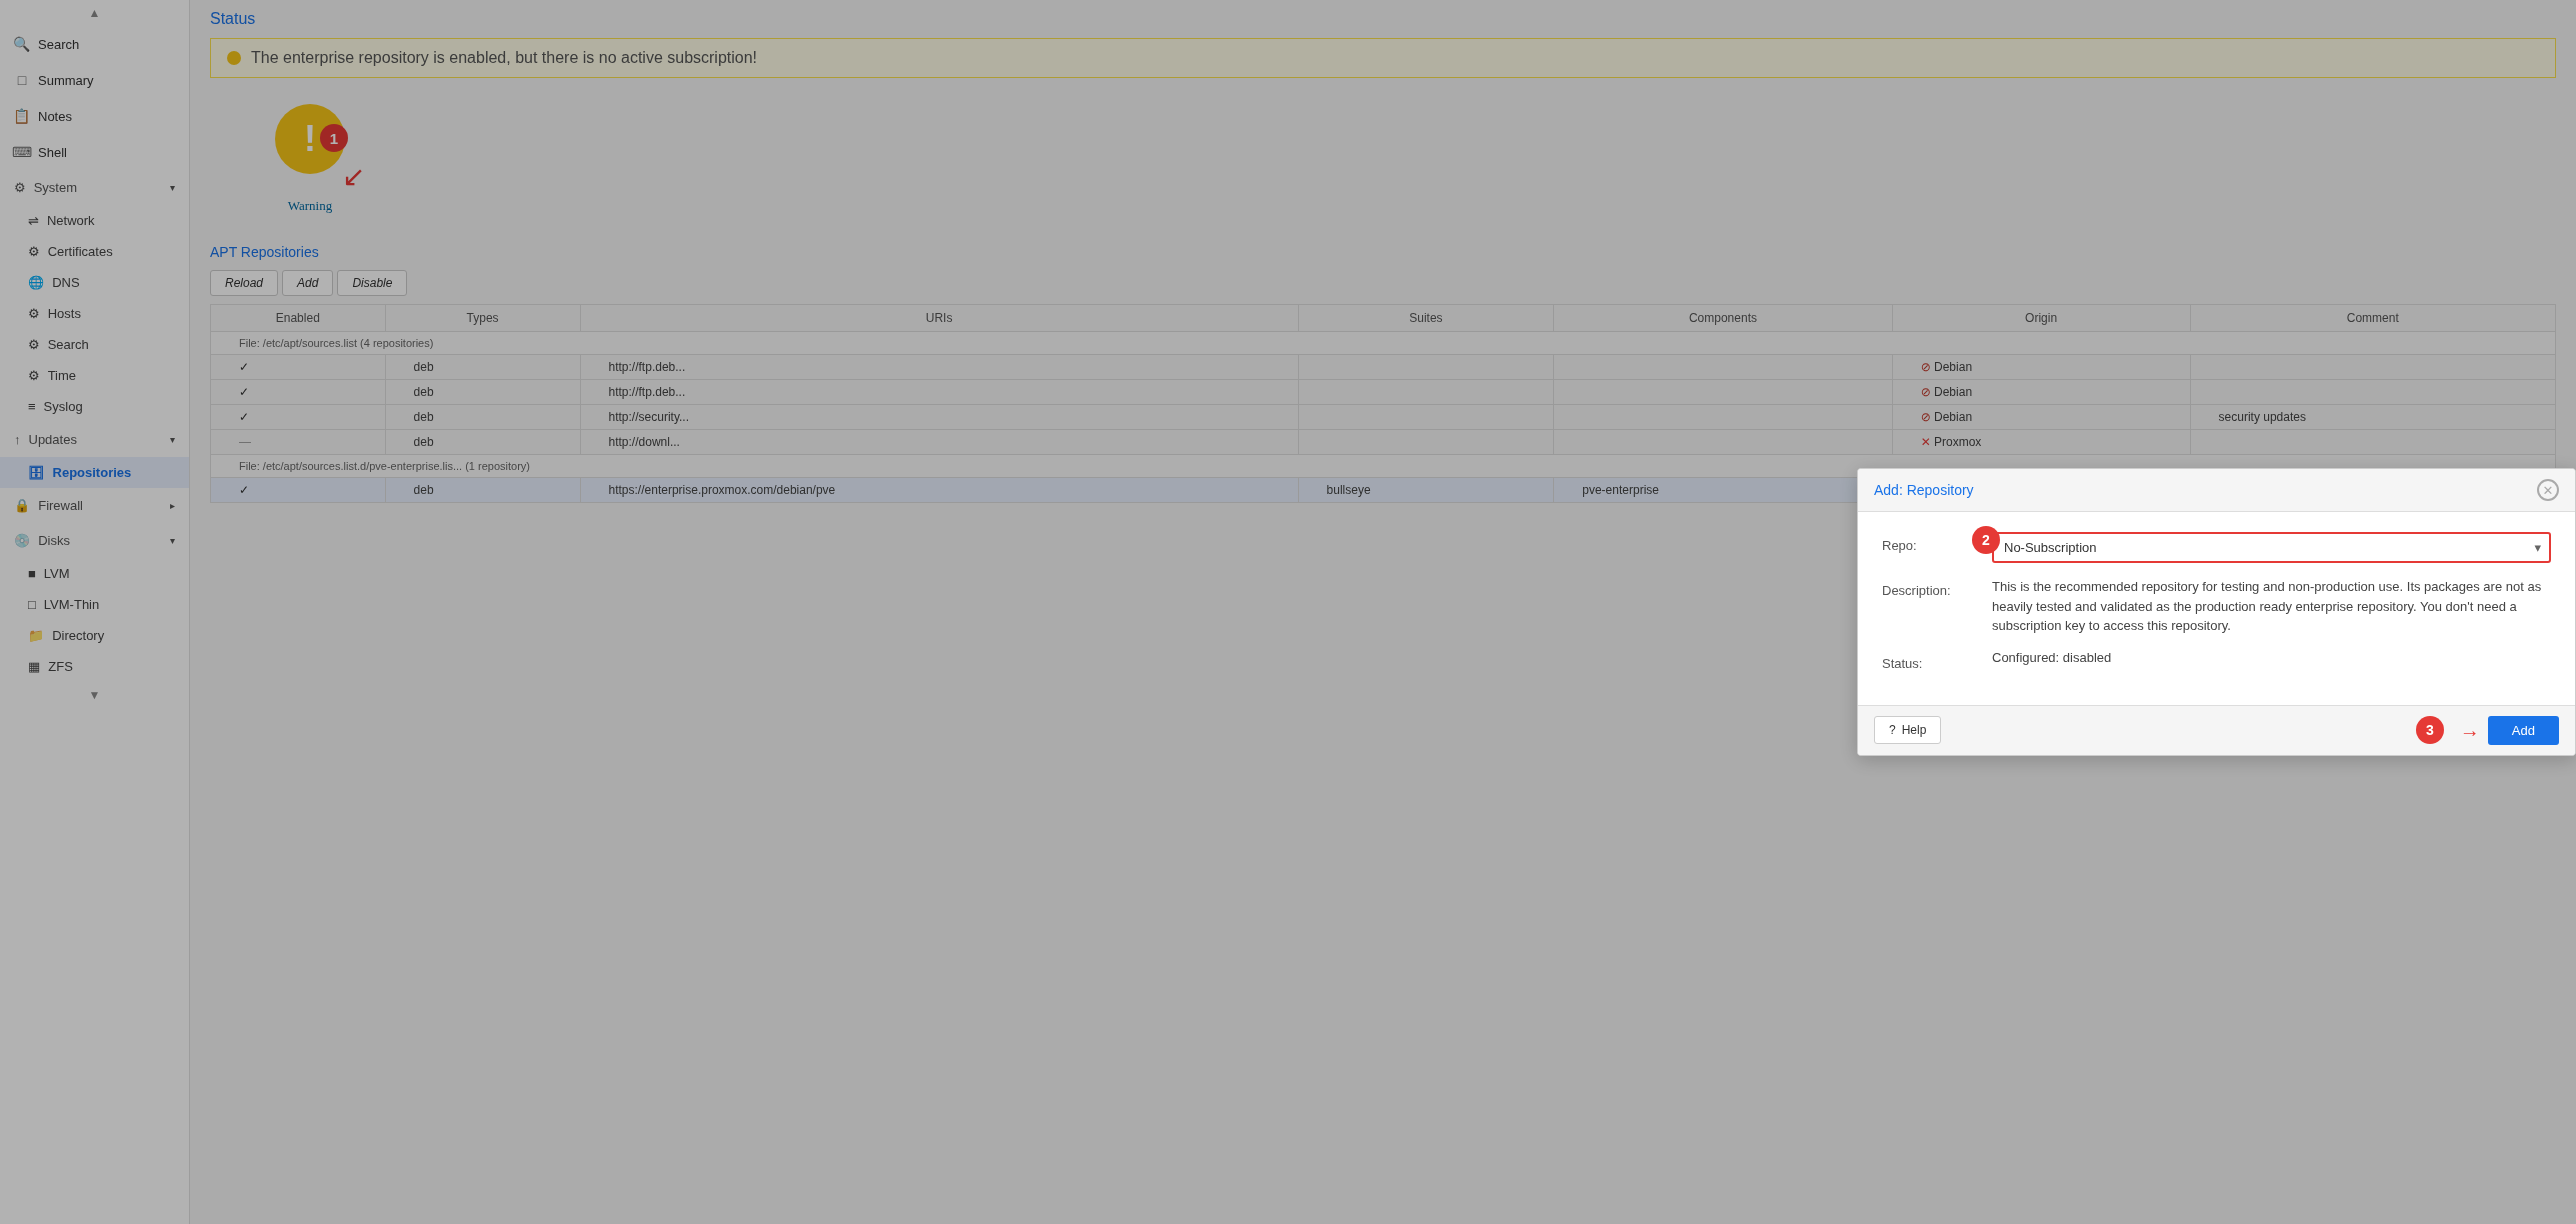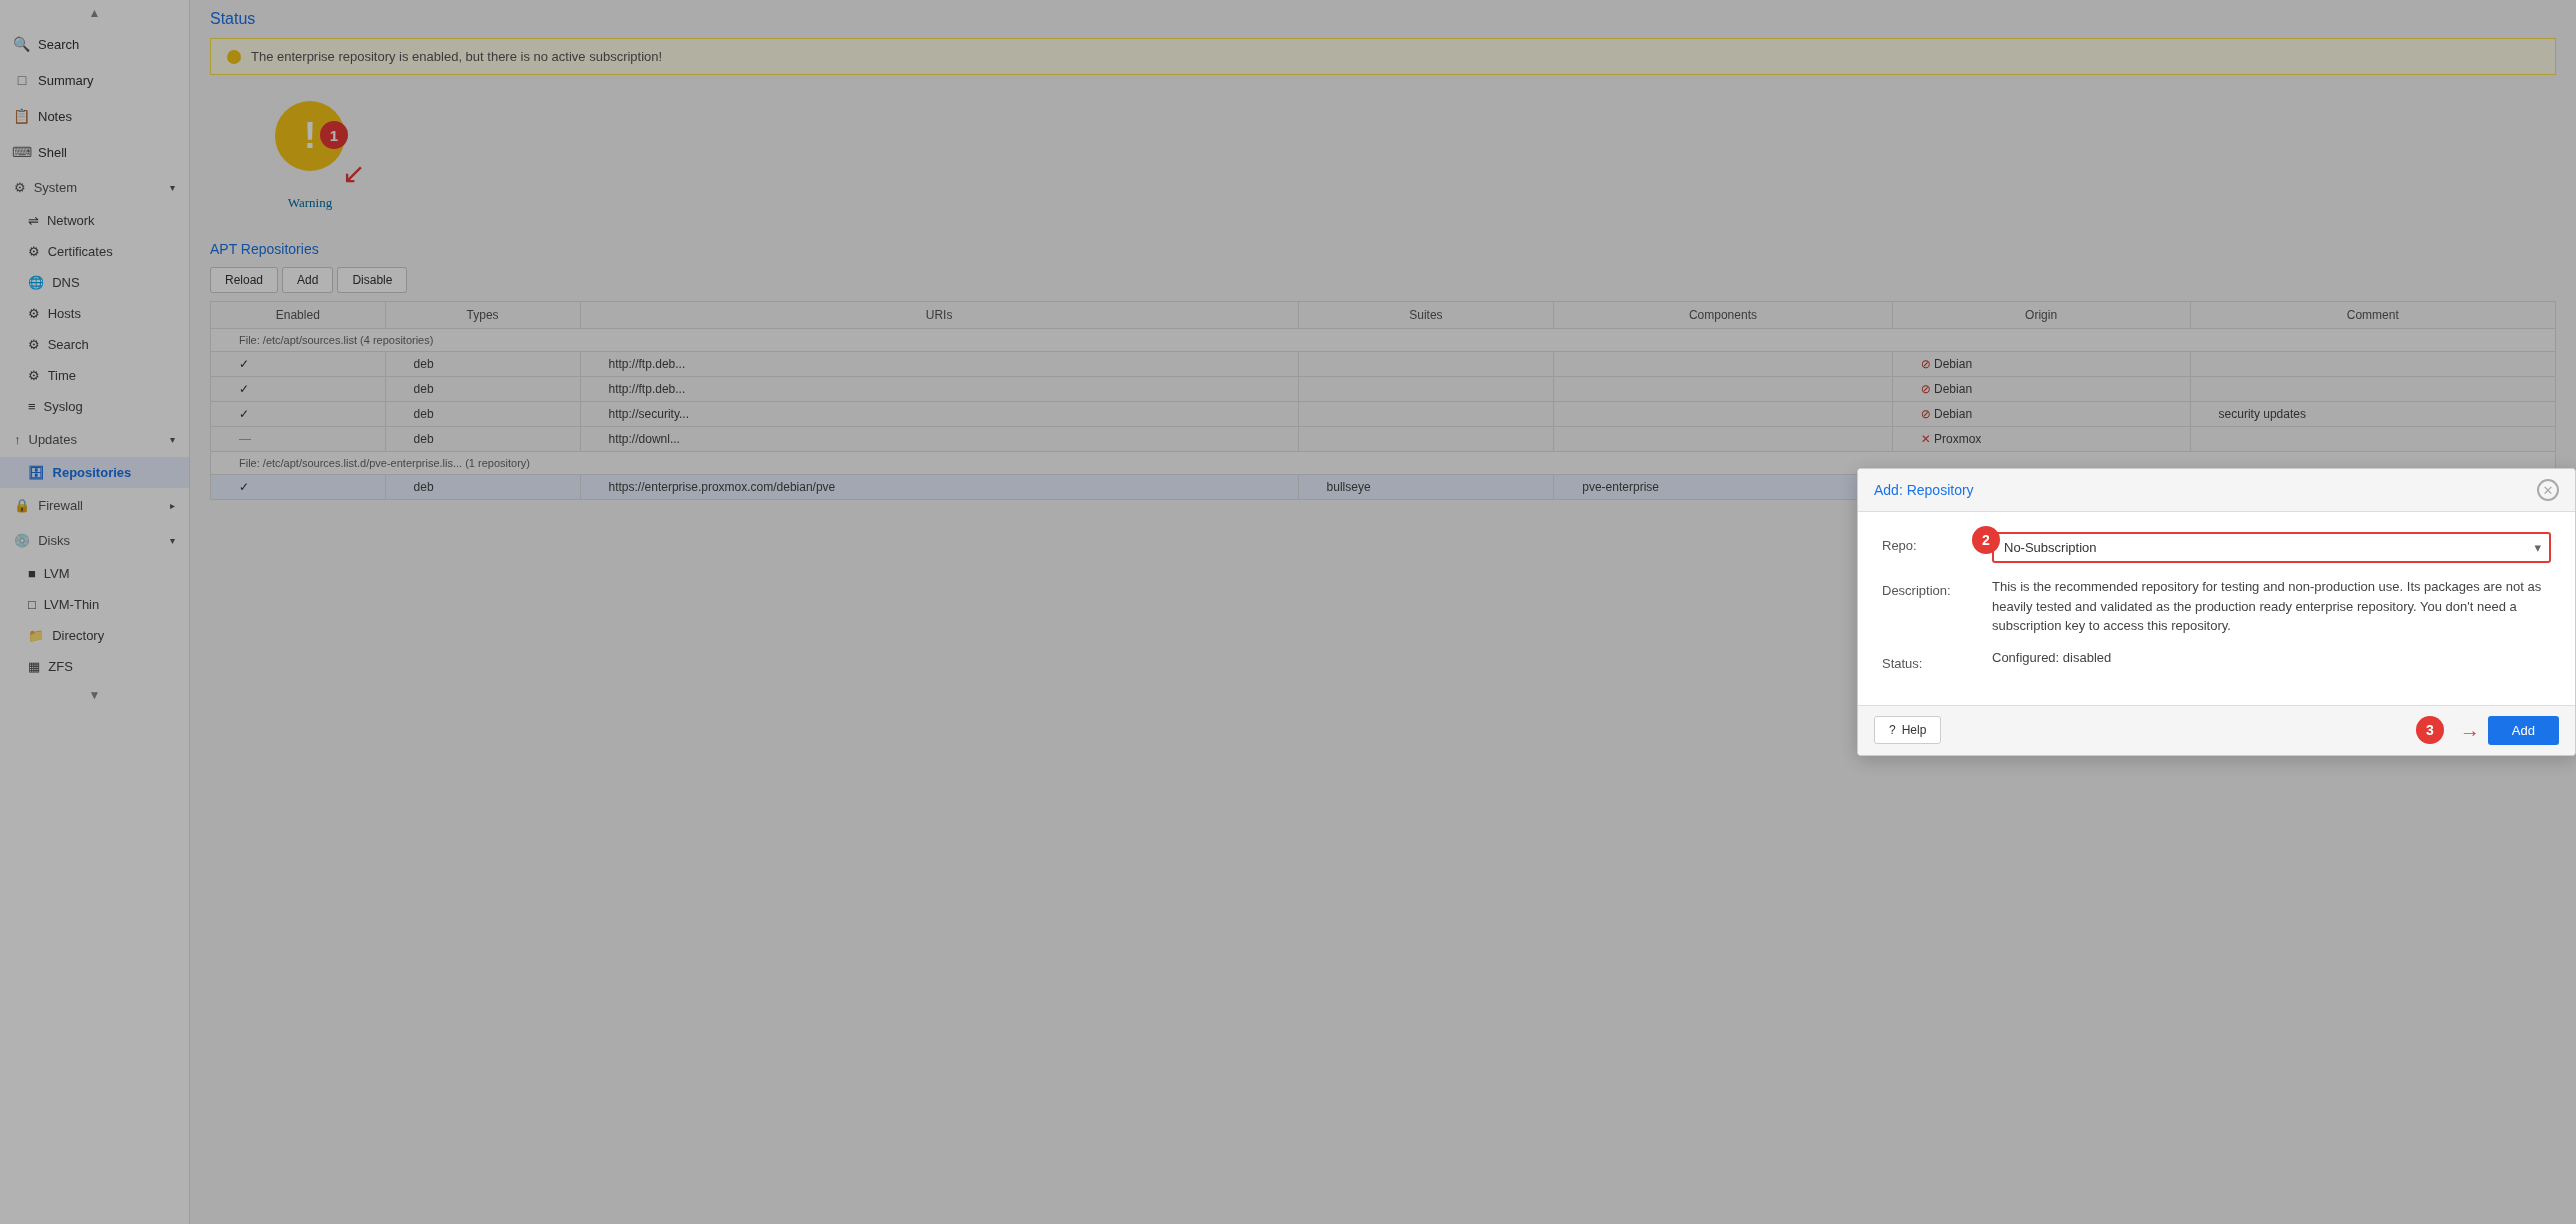--- a/index.html
+++ b/index.html
@@ -77,21 +77,21 @@
 
     
     .warning-banner {
       background: #fffde7;
       border: 1px solid #f9e04c;
       padding: 10px 16px;
       display: flex;
       align-items: center;
       gap: 10px;
       margin: 0 20px 16px 20px;
-      font-size: 13px;
+      font-size: 16px;
       color: #555;
     }
     .warning-dot {
       width: 14px;
       height: 14px;
       background: #f5c518;
       border-radius: 50%;
       flex-shrink: 0;
     }
 
@@ -171,20 +171,21 @@
       padding: 5px 14px;
       border: 1px solid #ccc;
       background: #fff;
       border-radius: 3px;
       cursor: pointer;
       font-size: 12px;
       color: #333;
       display: flex;
       align-items: center;
       gap: 4px;
+      font-style: italic;
     }
 
     
     .repo-table {
       width: 100%;
       border-collapse: collapse;
       font-size: 12px;
     }
     .repo-table th {
       background: #f5f5f5;

